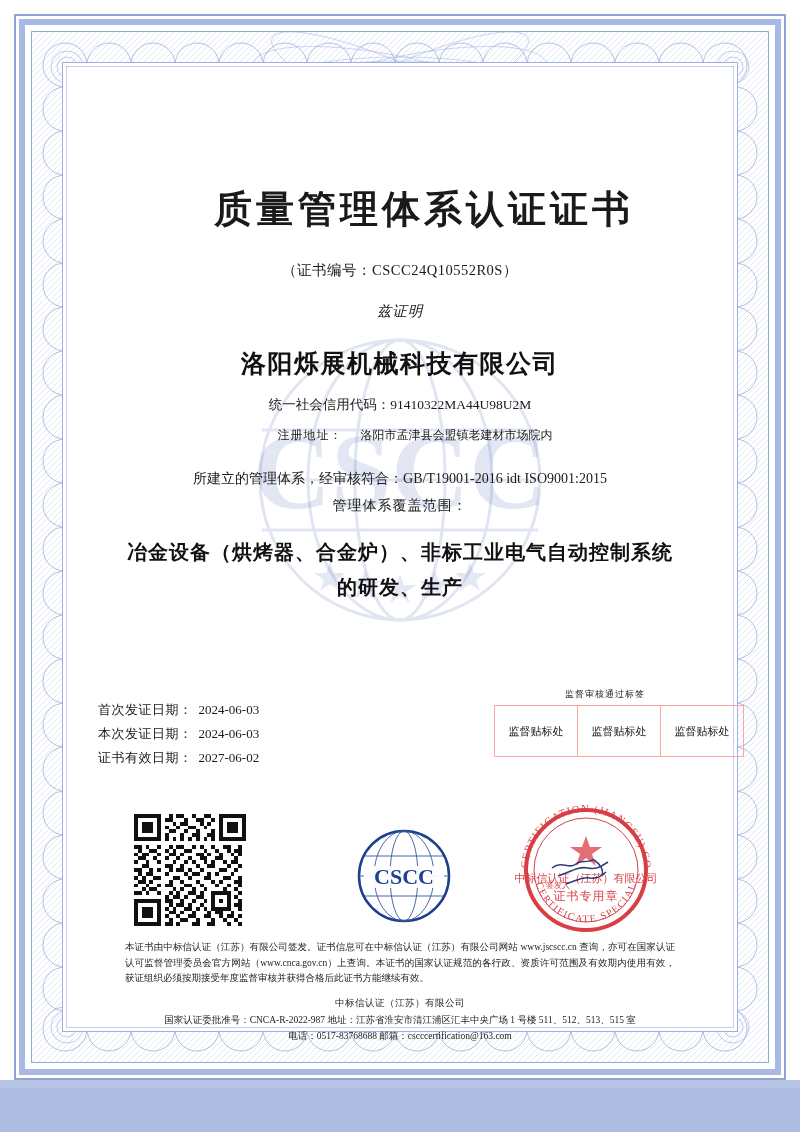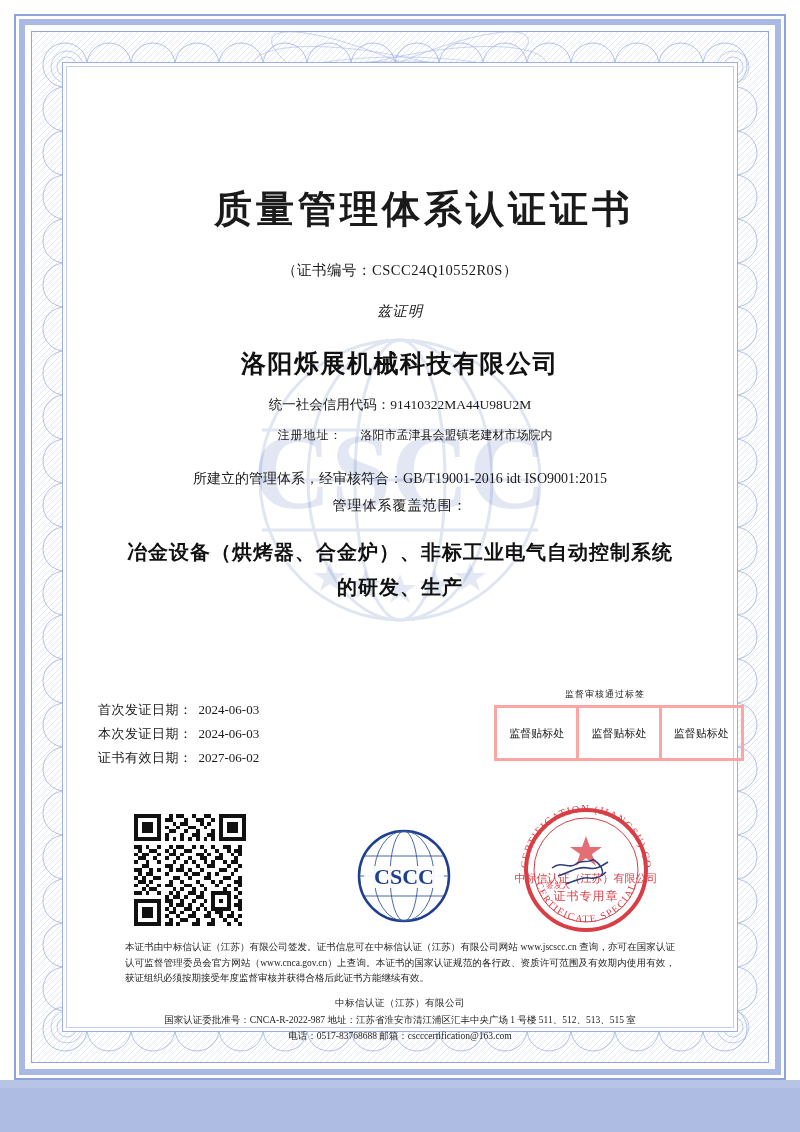--- a/index.html
+++ b/index.html
@@ -178,21 +178,21 @@
     color: #222;
     letter-spacing: 1px;
     text-align: center;
     margin-bottom: 4px;
   }
   .surv-table {
     border-collapse: collapse;
     width: 250px;
   }
   .surv-table td {
-    border: 3px solid #fca5a5;
+    border: 1px solid #fca5a5;
     height: 48px;
     text-align: center;
     vertical-align: middle;
     font-size: 11px;
     color: #1a1a1a;
     width: 33.33%;
   }
 
   
   .qr {

